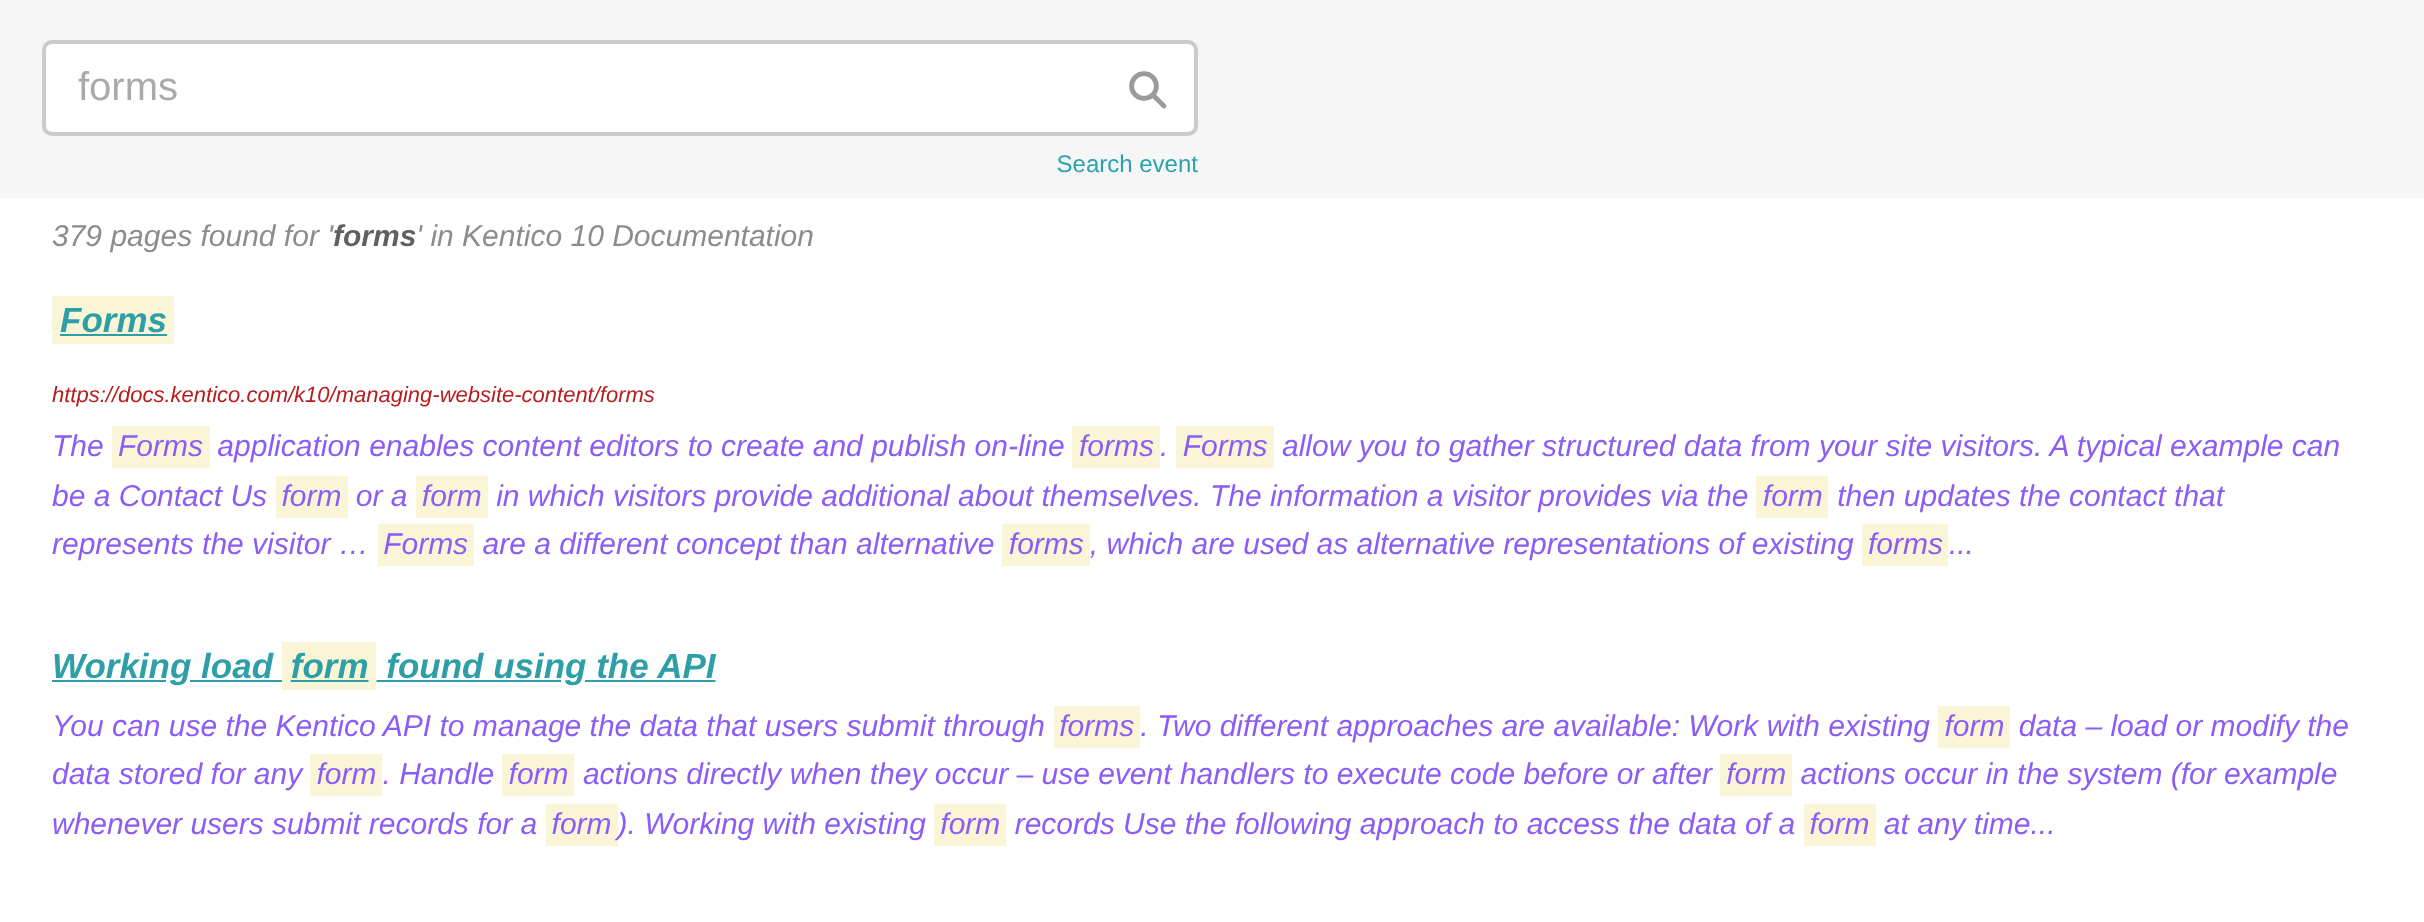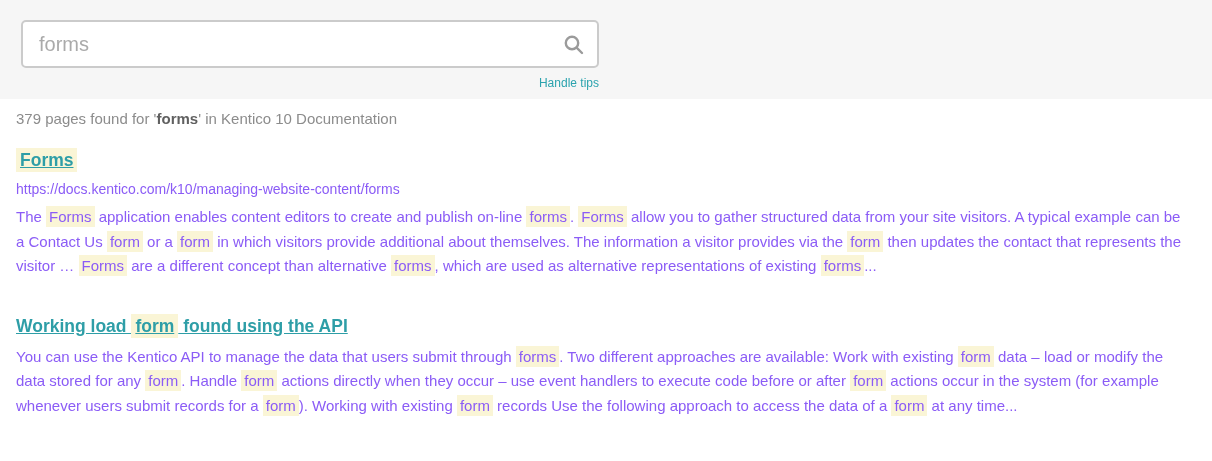--- a/index.html
+++ b/index.html
@@ -61,21 +61,22 @@
   }
   .search-tips-row a {
     font-size: 12px;
     color: #2ba3ae;
     text-decoration: none;
     cursor: pointer;
   }
 
   
   .results-area {
-    padding: 0 16px;
+    padding: 0 26px;
+    font-style: italic;
   }
   .results-summary {
     margin-top: 11px;
     font-size: 15px;
     color: #8c8c8c;
   }
   .results-summary .summary-term {
     font-weight: bold;
     color: #606060;
   }
@@ -88,23 +89,23 @@
     font-size: 17.5px;
     font-weight: bold;
     line-height: 22px;
   }
   .result-title a {
     color: #2e9ea7;
     text-decoration: underline;
     cursor: pointer;
   }
   .result-url {
-    margin-top: 10px;
-    font-size: 14px;
-    color: #8b5cf6;
+    margin-top: 21px;
+    font-size: 11px;
+    color: #b91c1c;
     cursor: pointer;
   }
   .result-snippet {
     margin: 8px 0 0 0;
     font-size: 15px;
     line-height: 24.5px;
     color: #8b5cf6;
     max-width: 1168px;
   }
   .hl {
@@ -122,21 +123,21 @@
   <div class="search-box">
     <input type="text" value="forms" style="">
     <span class="search-icon-wrap">
       <svg width="24" height="24" viewBox="0 0 24 24" fill="none">
         <circle cx="10" cy="10" r="6.2" stroke="#9b9b9b" stroke-width="2.4"></circle>
         <line x1="14.6" y1="14.6" x2="20" y2="20" stroke="#9b9b9b" stroke-width="2.4" stroke-linecap="round"></line>
       </svg>
     </span>
   </div>
   <div class="search-tips-row">
-    <a>Handle tips</a>
+    <a>Search event</a>
   </div>
 </header>
 
 <main class="results-area">
   <div class="results-summary"><span>379 pages found for '</span><span class="summary-term">forms</span><span>' in Kentico 10 Documentation</span></div>
 
   <div id="results-list">
   <article class="result">
     <h2 class="result-title"><a><span class="hl">Forms</span></a></h2>
     <div class="result-url">https://docs.kentico.com/k10/managing-website-content/forms</div>

